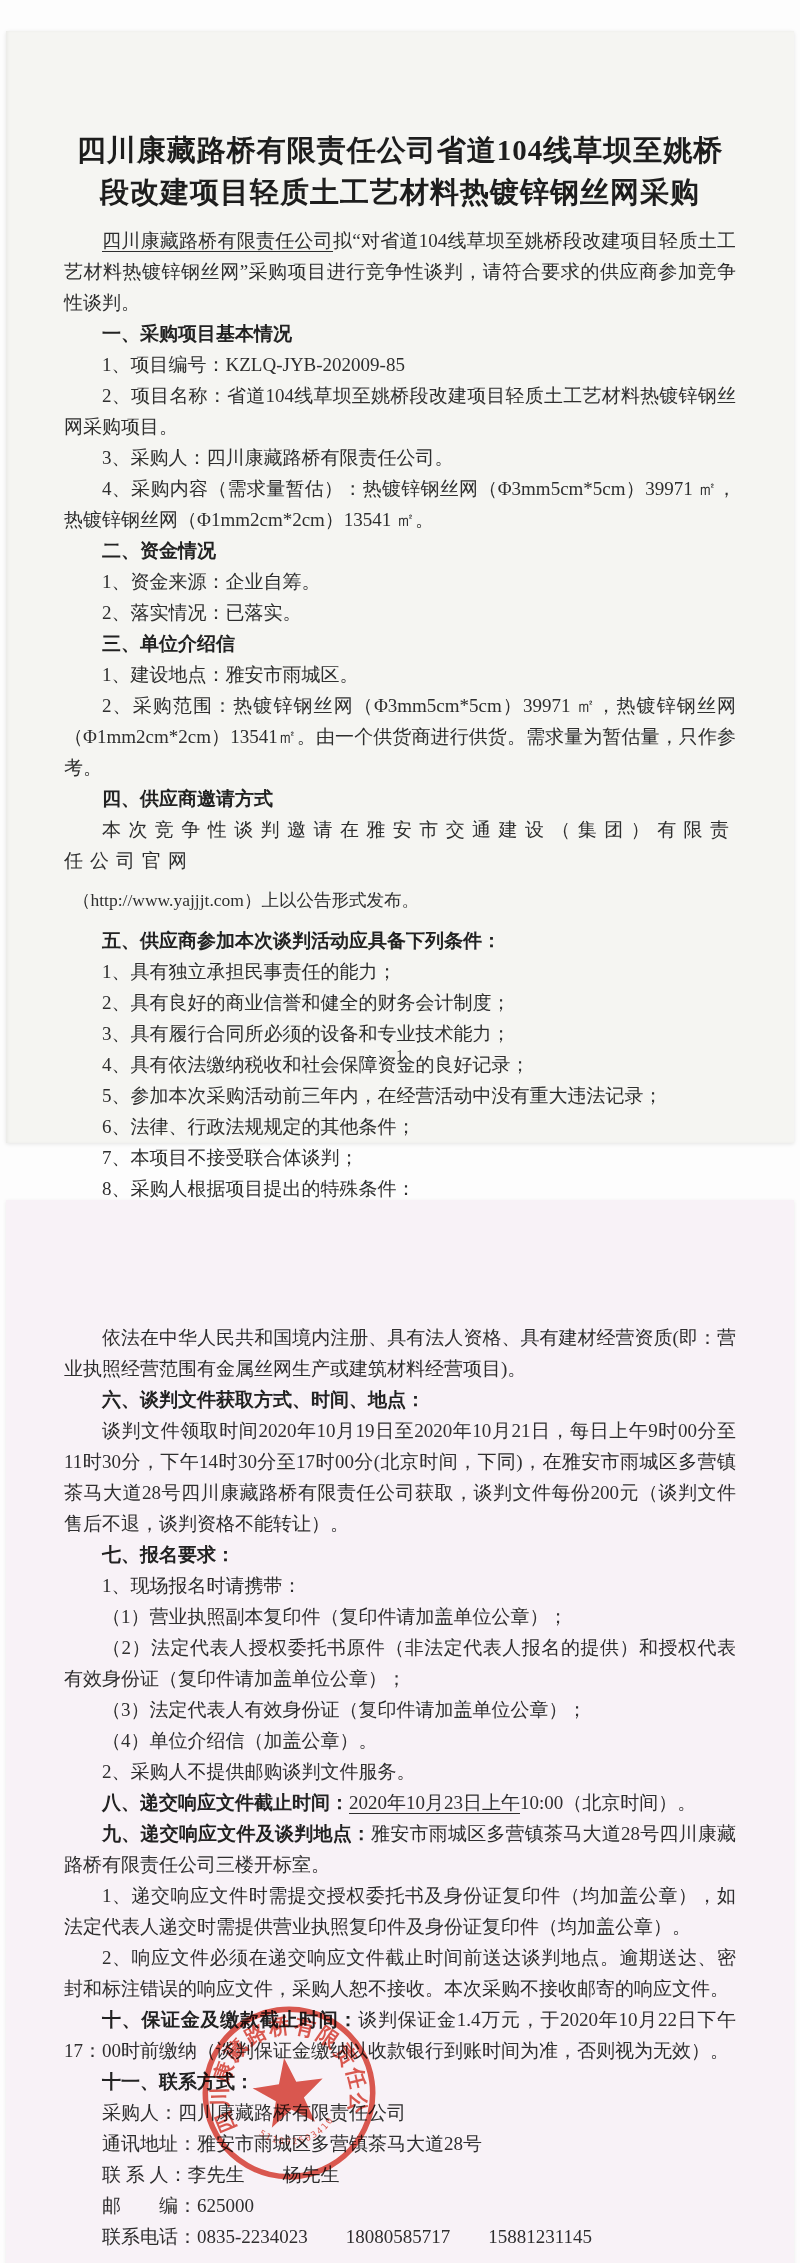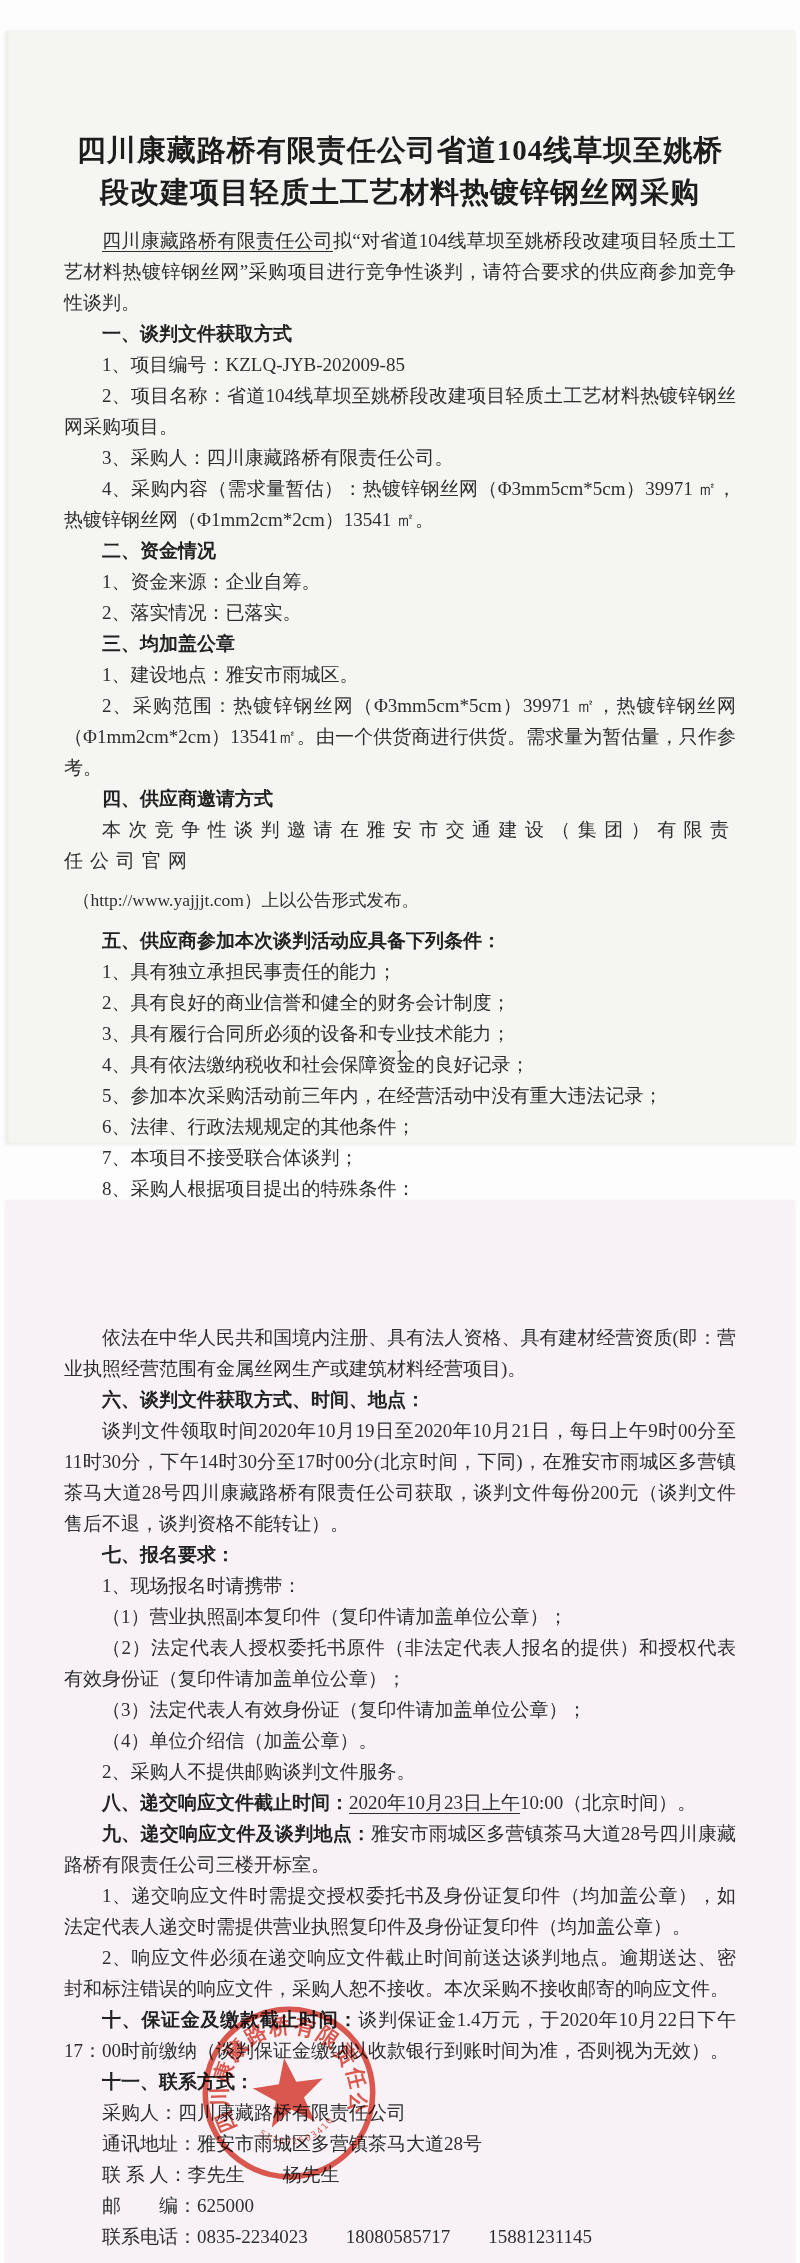--- a/index.html
+++ b/index.html
@@ -42,31 +42,31 @@
 
 <div class="page" id="page1">
   <div class="content">
     <h1 class="doc-title">
       <span>四川康藏路桥有限责任公司省道104线草坝至姚桥</span><br>
       <span>段改建项目轻质土工艺材料热镀锌钢丝网采购</span>
     </h1>
 
     <p class="ln intro-gap"><span class="u">四川康藏路桥有限责任公司</span><span>拟“对省道104线草坝至姚桥段改建项目轻质土工艺材料热镀锌钢丝网”采购项目进行竞争性谈判，请符合要求的供应商参加竞争性谈判。</span></p>
 
-    <p class="ln h">一、谈判文件获取方式</p>
+    <p class="ln h">一、采购项目基本情况</p>
     <p class="ln">1、项目编号：KZLQ-JYB-202009-85</p>
     <p class="ln">2、项目名称：省道104线草坝至姚桥段改建项目轻质土工艺材料热镀锌钢丝网采购项目。</p>
     <p class="ln">3、采购人：四川康藏路桥有限责任公司。</p>
     <p class="ln">4、采购内容（需求量暂估）：热镀锌钢丝网（Φ3mm5cm*5cm）39971 ㎡，热镀锌钢丝网（Φ1mm2cm*2cm）13541 ㎡。</p>
 
     <p class="ln h">二、资金情况</p>
     <p class="ln">1、资金来源：企业自筹。</p>
     <p class="ln">2、落实情况：已落实。</p>
 
-    <p class="ln h">三、均加盖公章</p>
+    <p class="ln h">三、单位介绍信</p>
     <p class="ln">1、建设地点：雅安市雨城区。</p>
     <p class="ln">2、采购范围：热镀锌钢丝网（Φ3mm5cm*5cm）39971 ㎡，热镀锌钢丝网（Φ1mm2cm*2cm）13541㎡。由一个供货商进行供货。需求量为暂估量，只作参考。</p>
 
     <p class="ln h">四、供应商邀请方式</p>
     <p class="ln"><span class="spread">本次竞争性谈判邀请在雅安市交通建设（集团）有限责任公司官网</span></p>
     <p class="ln2"><span>（http://www.yajjjt.com）上以公告形式发布。</span></p>
 
     <p class="ln h">五、供应商参加本次谈判活动应具备下列条件：</p>
     <p class="ln">1、具有独立承担民事责任的能力；</p>
     <p class="ln">2、具有良好的商业信誉和健全的财务会计制度；</p>

